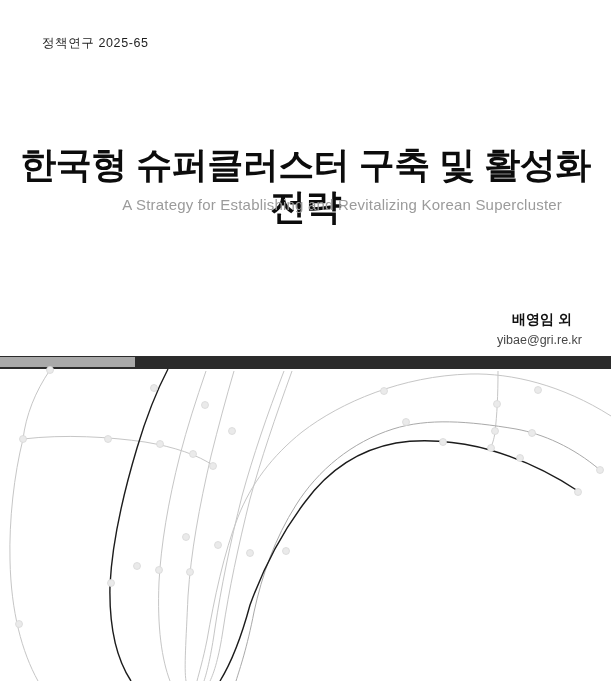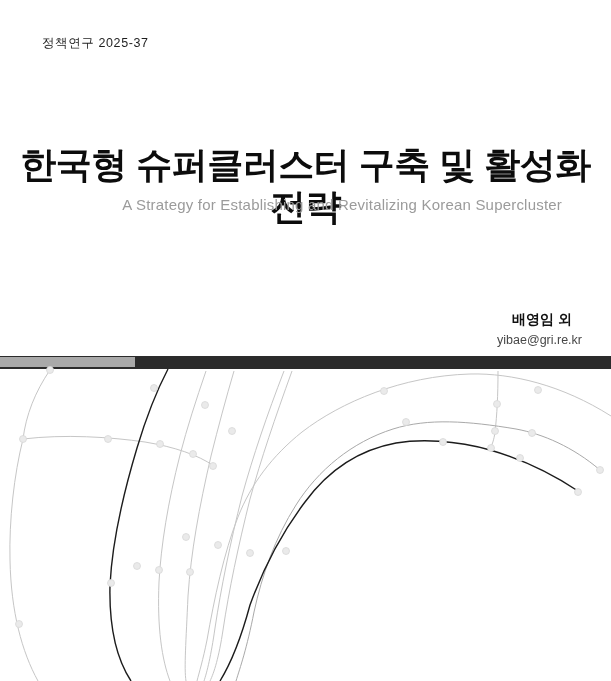--- a/index.html
+++ b/index.html
@@ -42,21 +42,21 @@
   }
   .artwork{
     position:absolute;left:0;top:350px;width:611px;height:331px;
   }
 </style>
 </head>
 <body>
 
 <div class="cover">
 
-  <div class="report-no">정책연구 2025-37</div>
+  <div class="report-no">정책연구 2025-65</div>
 
   <h1 class="title" style="margin:0;">한국형 슈퍼클러스터 구축 및 활성화 전략</h1>
 
   <div class="subtitle">A Strategy for Establishing and Revitalizing Korean Supercluster</div>
 
   <div class="author">배영임 외</div>
 
   <div class="email">yibae@gri.re.kr</div>
 
   <div class="bar-black"></div>

